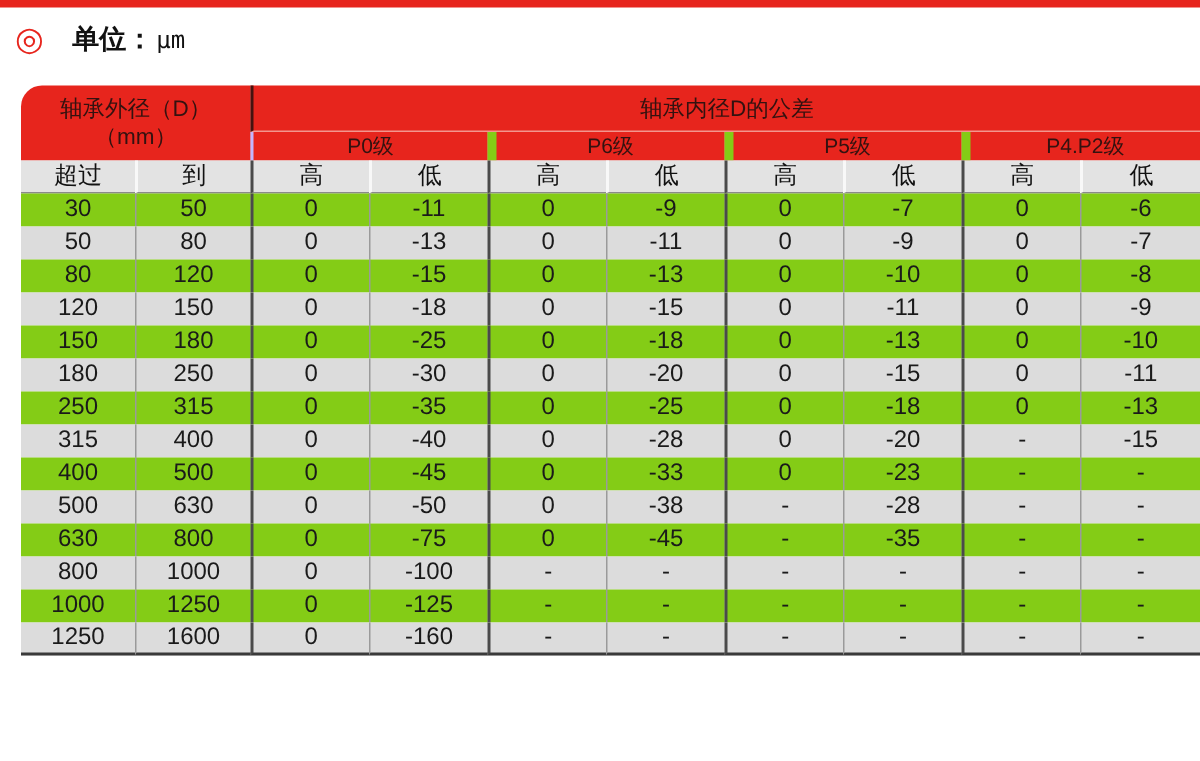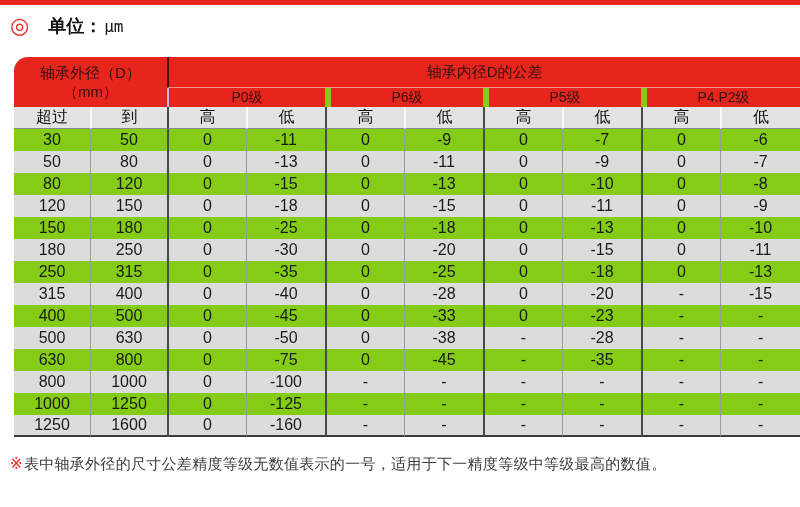--- a/index.html
+++ b/index.html
@@ -265,14 +265,13 @@
     <td class="sep">-</td>
     <td class="gb">-</td>
     <td class="sep">-</td>
     <td class="gb">-</td>
     <td class="sep">-</td>
   </tr>
     </tbody>
 </table>
 
 <div class="footnotes">
-  <p class="fn"><span class="fn-mark">※</span><span>表中轴承外径的尺寸公差精度等级无数值表示的一号，适用于下一精度等级中等级最高的数值。</span></p>
 </div>
 
 </body></html>

